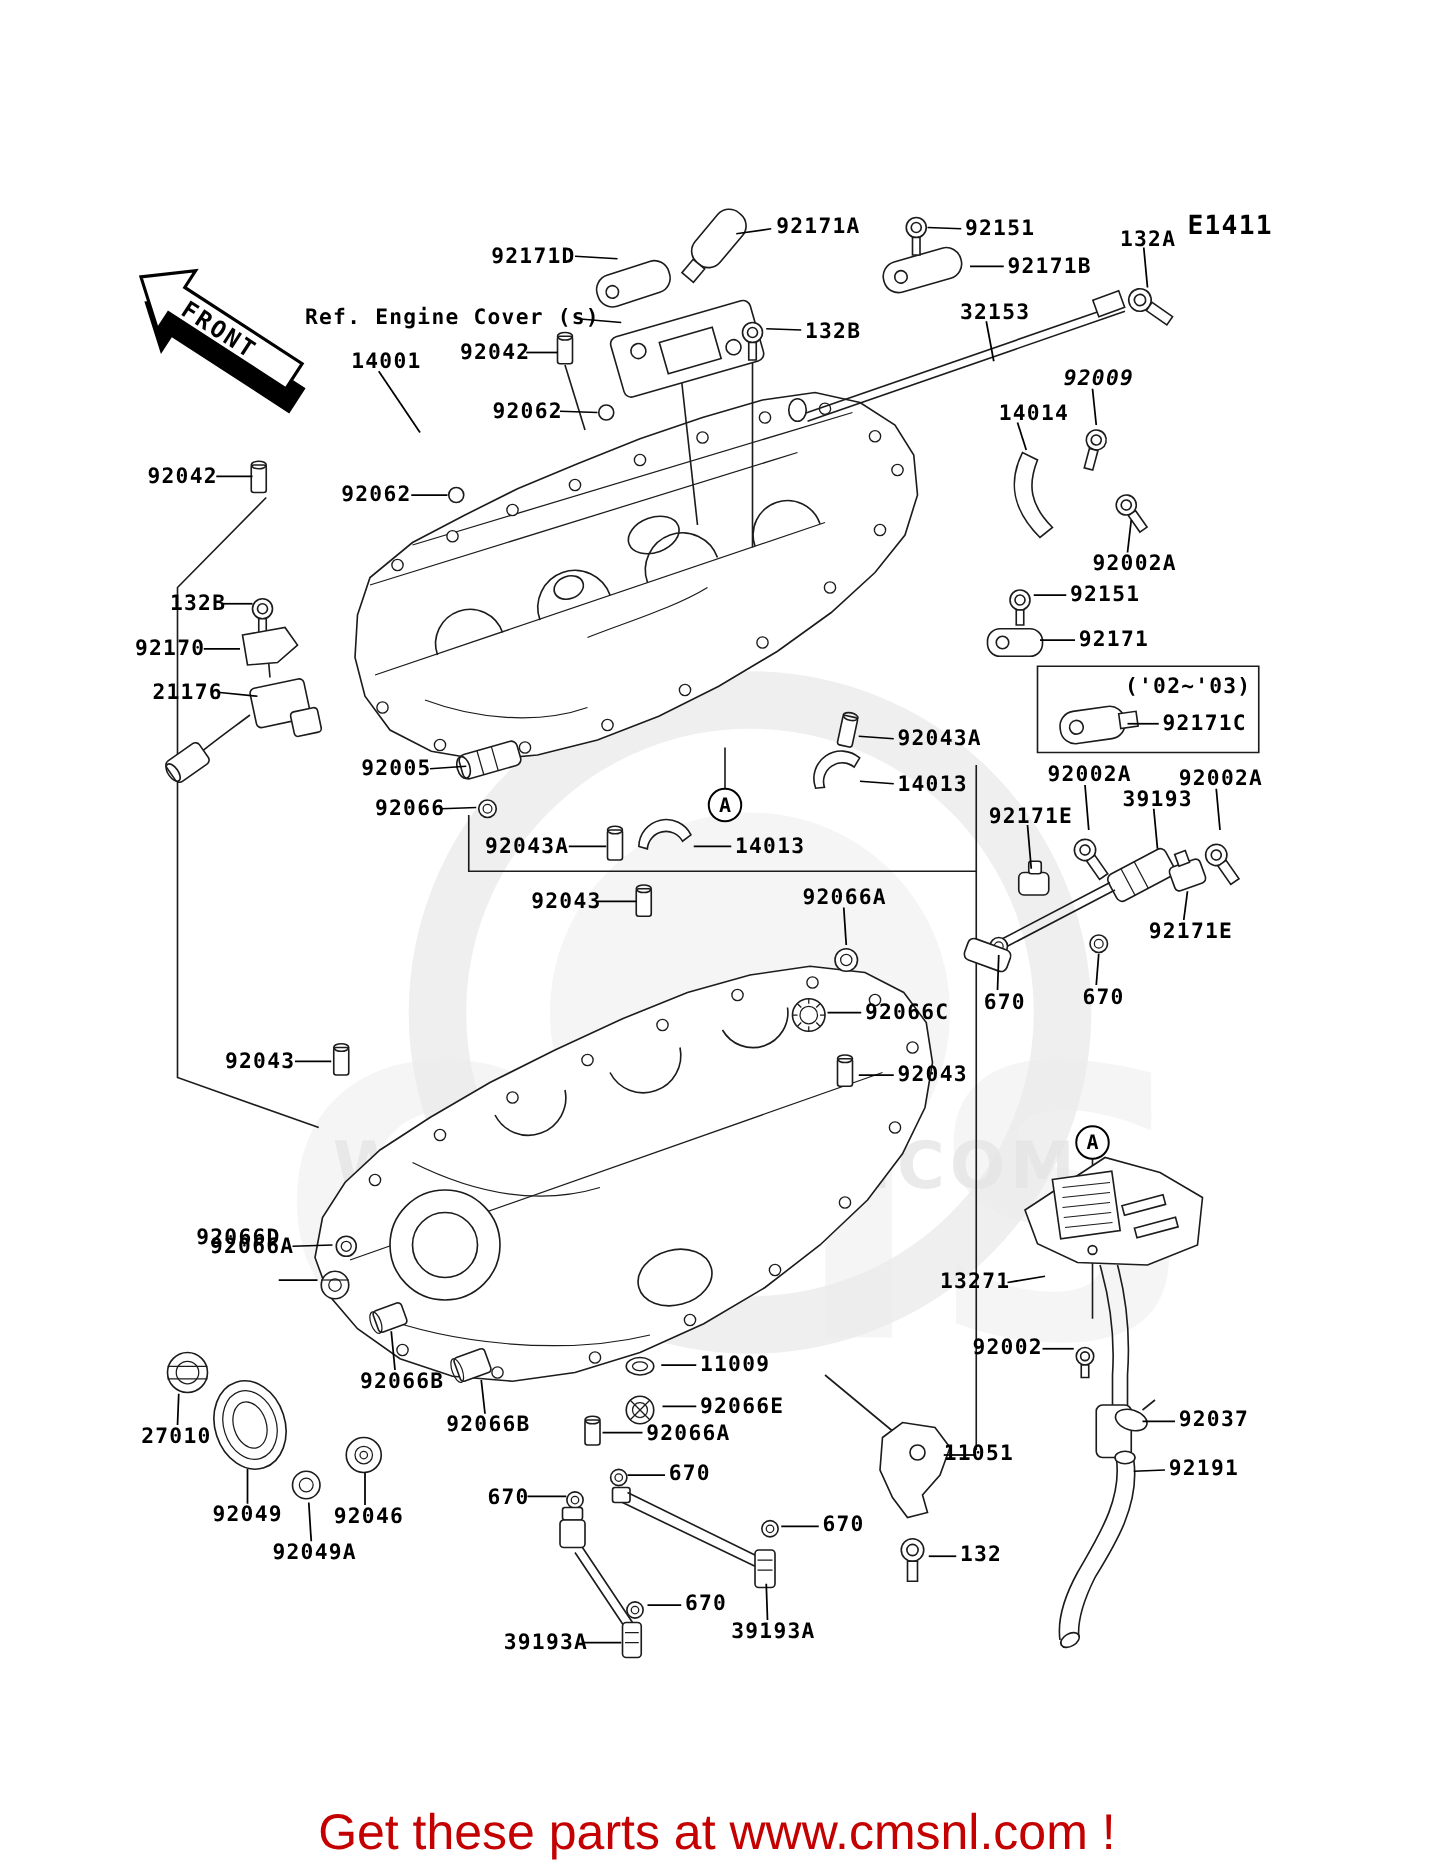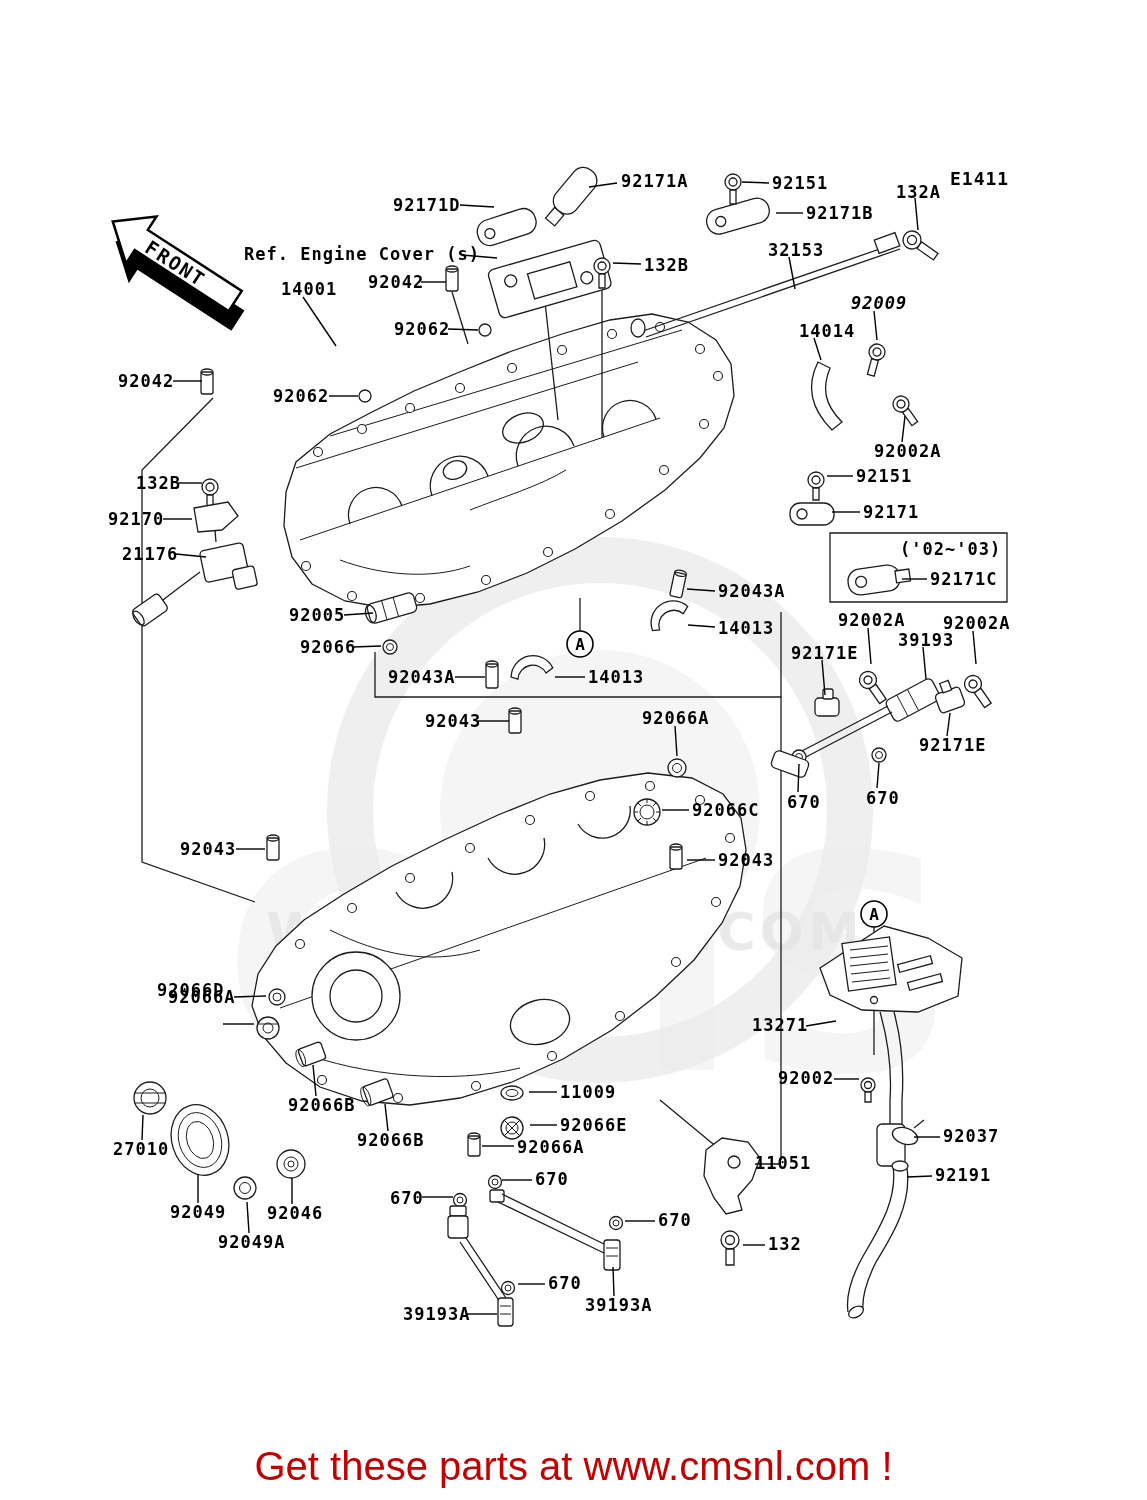--- a/index.html
+++ b/index.html
@@ -3,21 +3,21 @@
 <meta charset="utf-8">
 <style>
   html,body{margin:0;padding:0;background:#fff;}
   #stage{position:relative;width:1147px;height:1500px;background:#ffffff;overflow:hidden;
          font-family:"DejaVu Sans Mono", monospace;}
   #diagram-svg{position:absolute;left:0;top:0;}
   .page-title{position:absolute;left:22px;top:10px;font-family:"Liberation Sans",sans-serif;
               font-size:34px;letter-spacing:1px;color:#6e6e6e;font-weight:400;}
   .plabel{position:absolute;font-family:"DejaVu Sans Mono",monospace;font-weight:bold;
           font-size:17px;line-height:1;letter-spacing:1px;color:#000;white-space:nowrap;}
-  .plabel.small{font-size:18px;}
+  .plabel.small{font-size:21px;}
   .footer-link{position:absolute;left:0;right:0;top:1444px;text-align:center;
                font-family:"Liberation Sans",sans-serif;font-size:40px;color:#c40000;}
   svg *{vector-effect:non-scaling-stroke;}
   .ln{stroke:#1c1c1c;stroke-width:1.3;fill:none;}
   .fw{stroke:#1c1c1c;stroke-width:1.3;fill:#fff;}
   .thin{stroke:#1c1c1c;stroke-width:1;fill:none;}
 </style>
 </head>
 <body>
 

